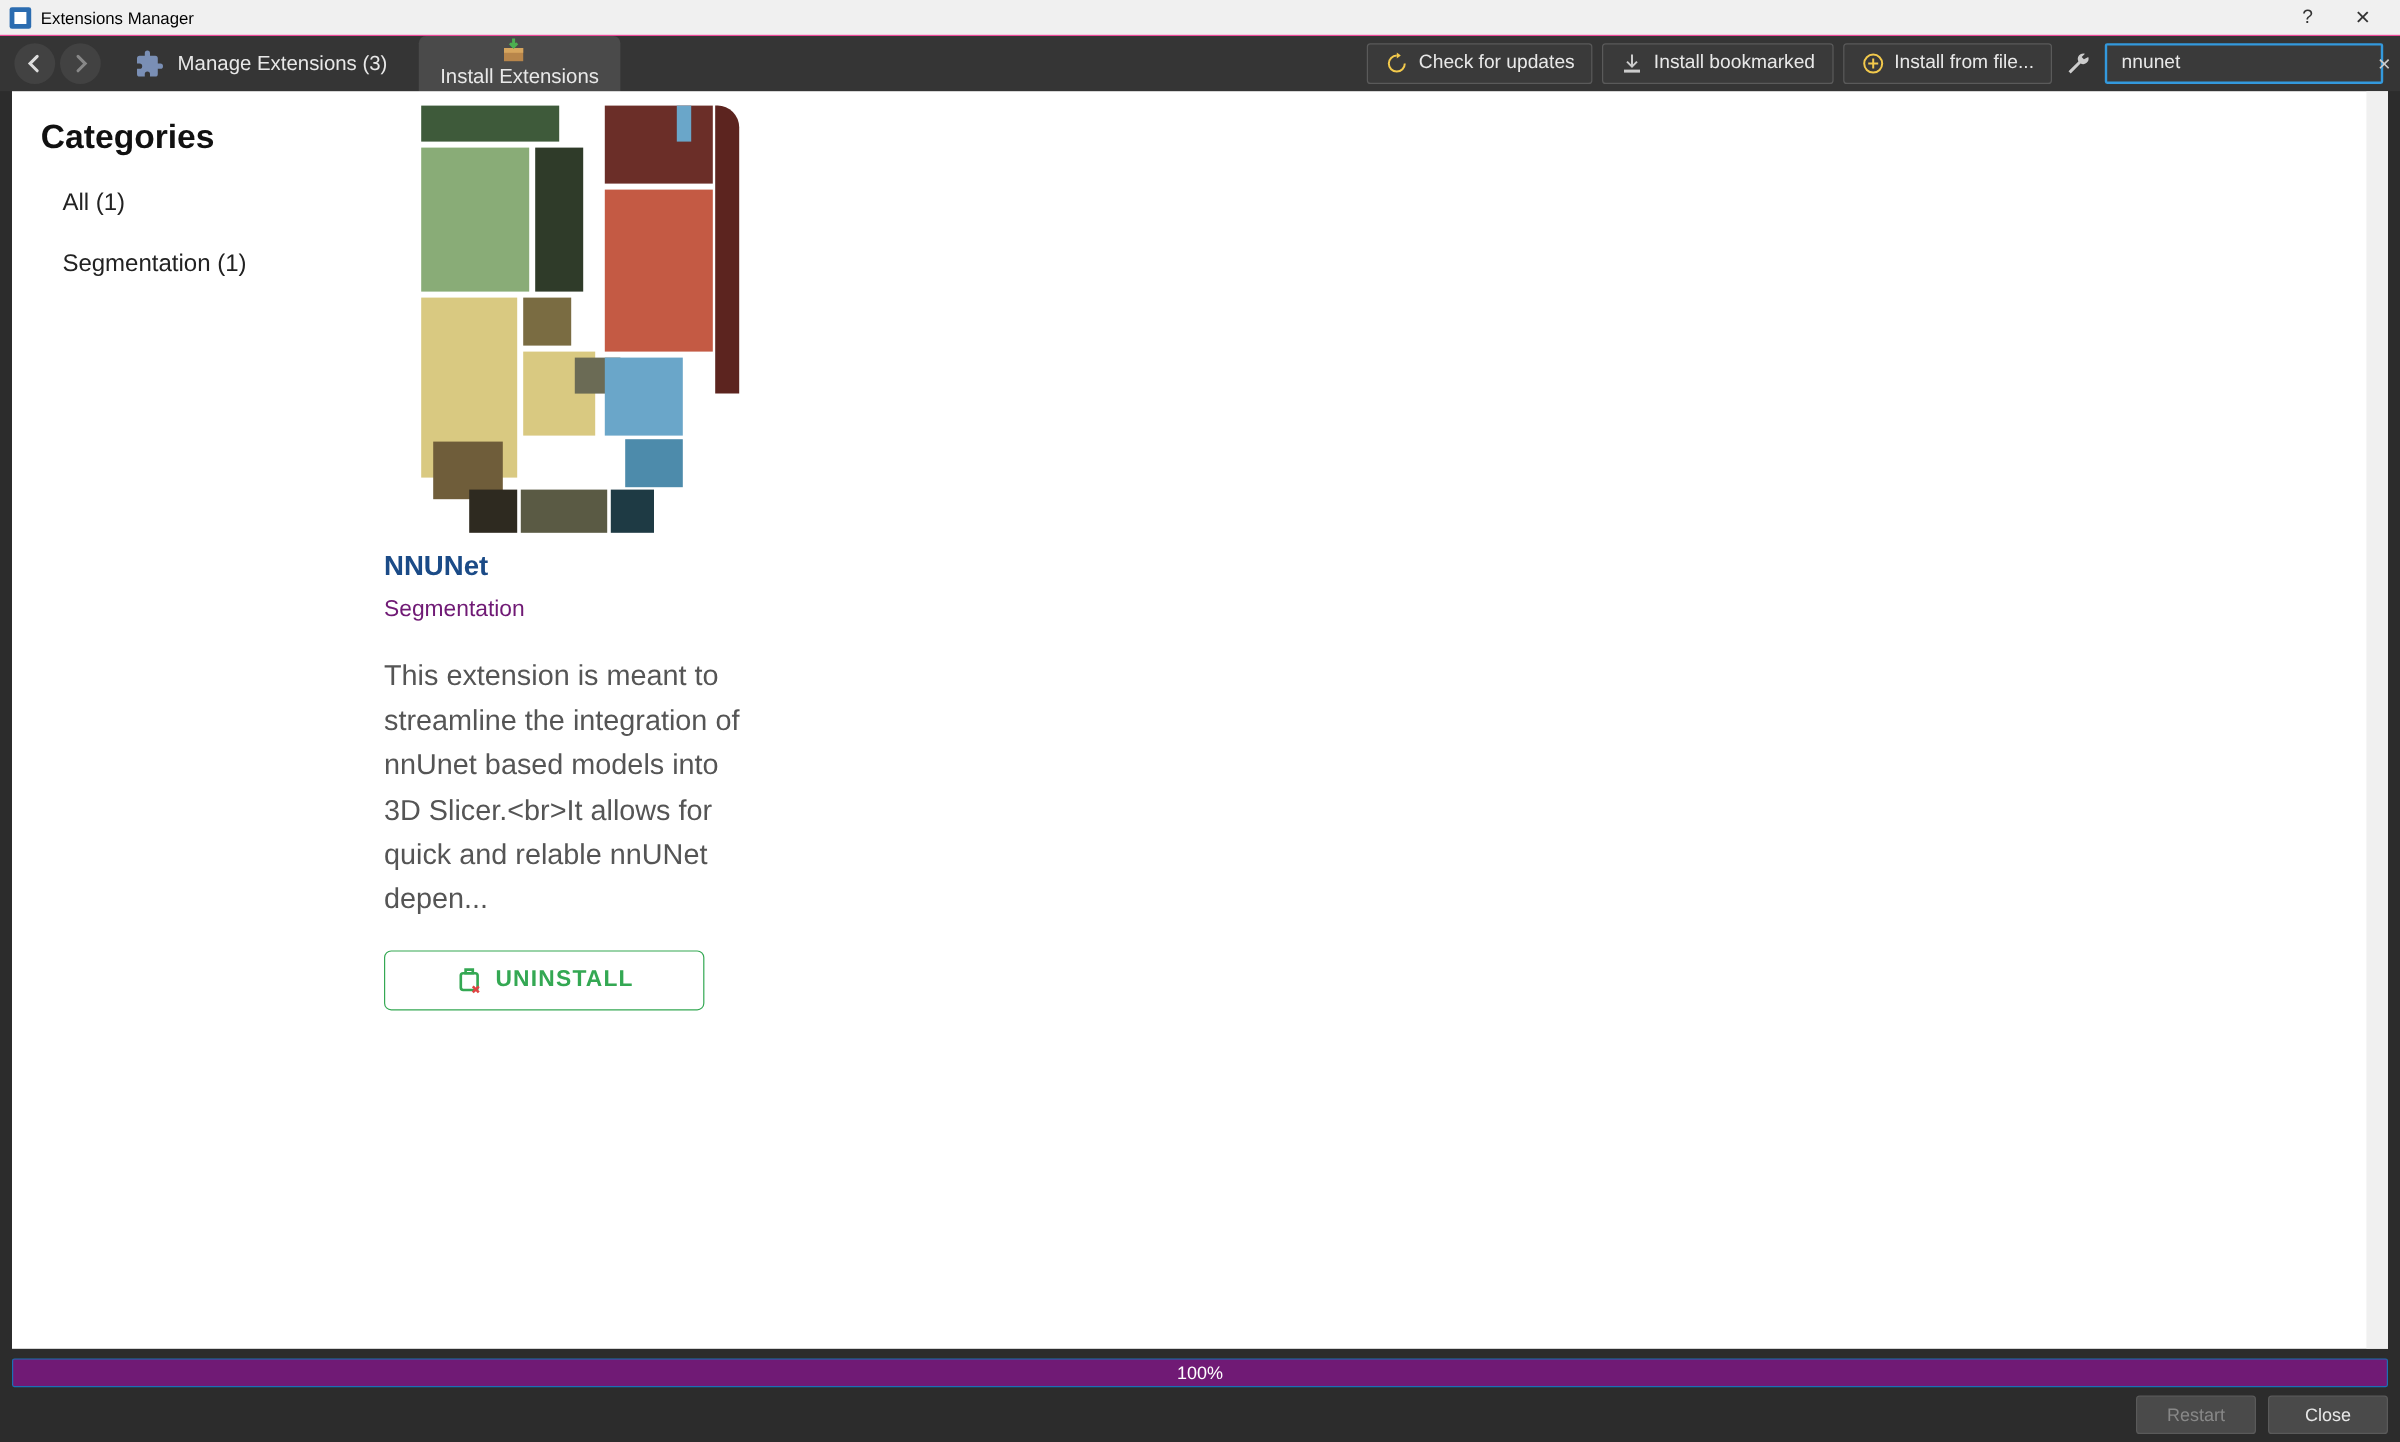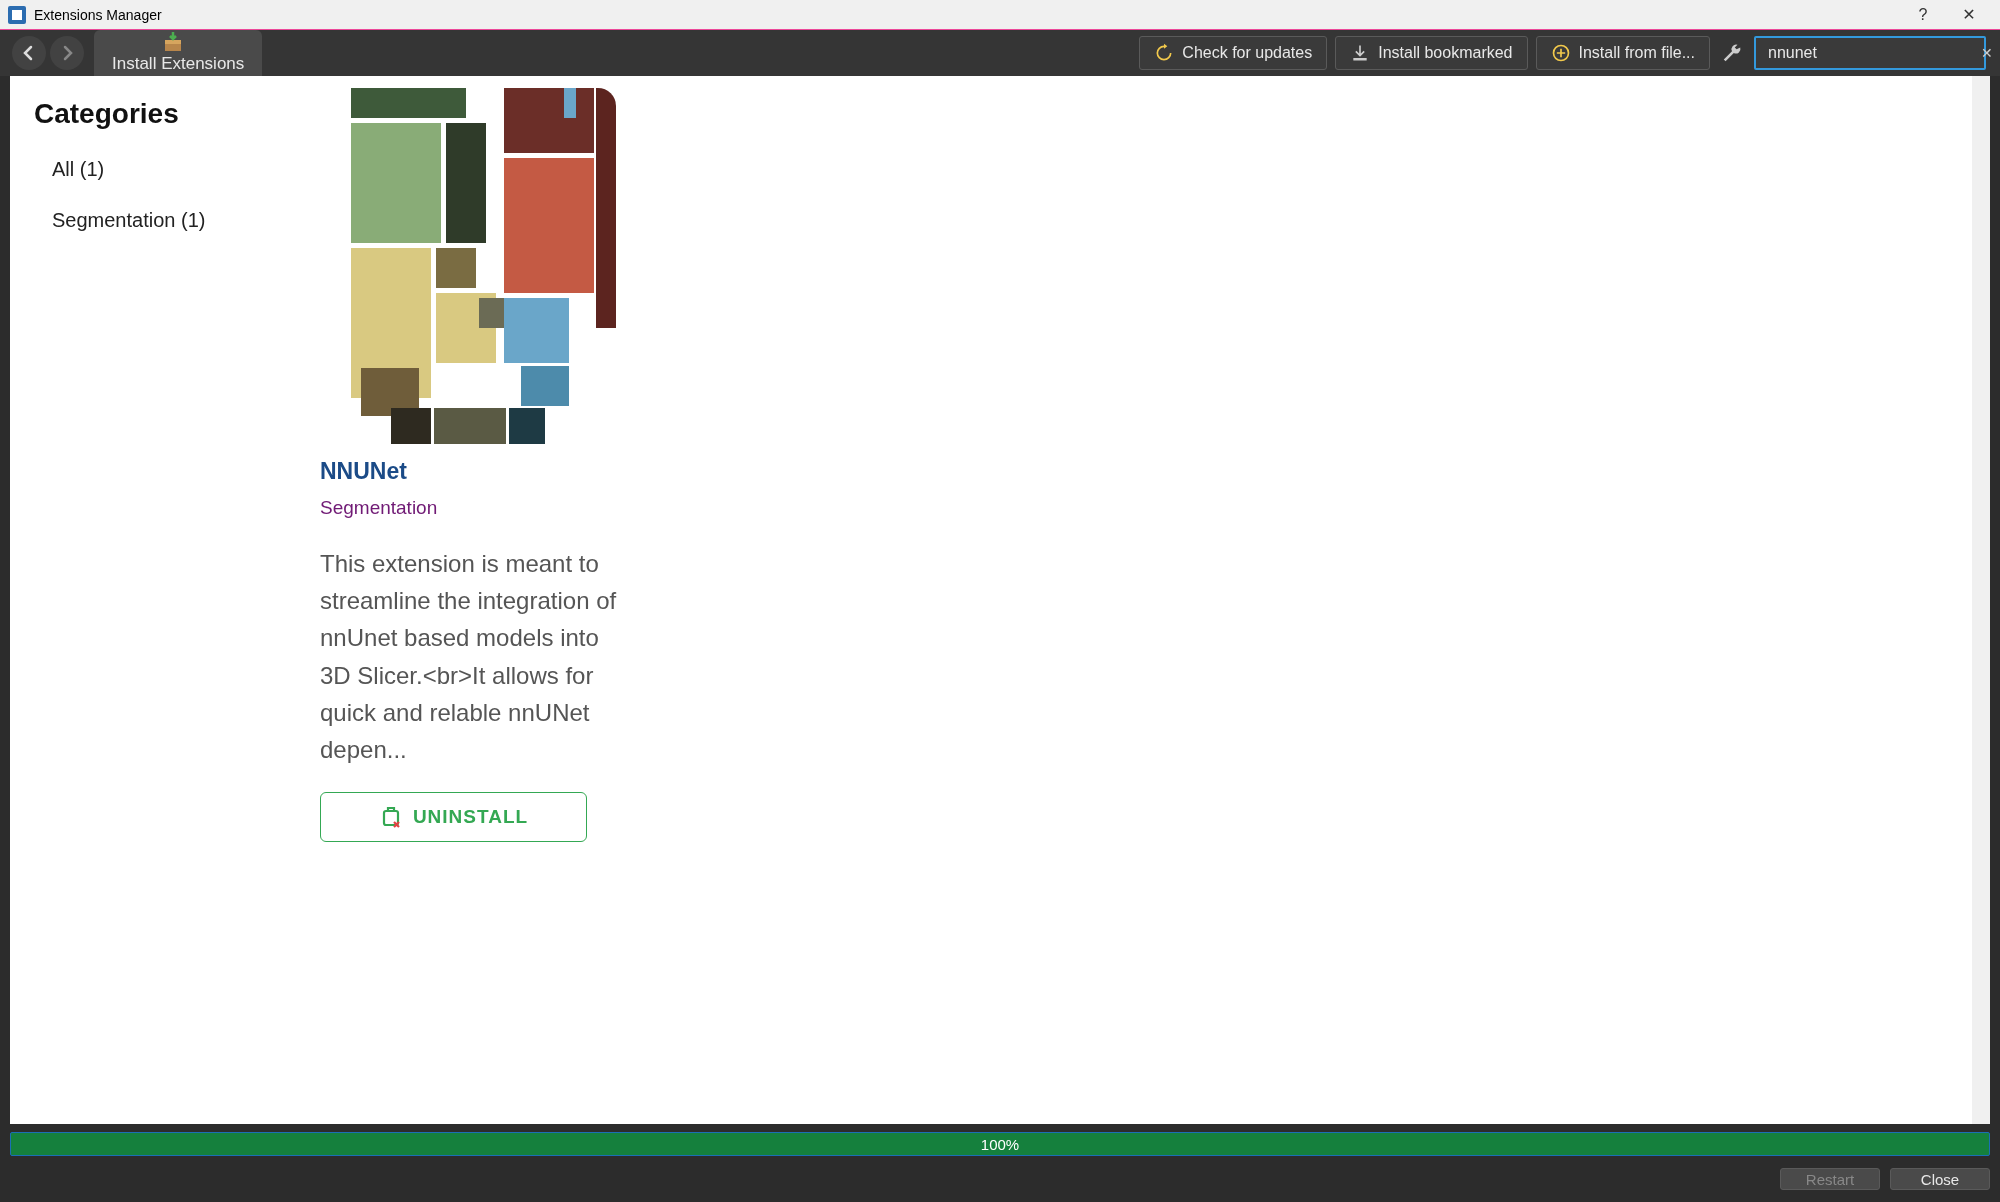--- a/index.html
+++ b/index.html
@@ -182,40 +182,40 @@
   position: absolute;
   right: 0; top: 0; bottom: 0;
   width: 18px;
   background: #f0f0f0;
 }
 .progress-row {
   margin: 0 10px 6px 10px;
 }
 .progress {
   height: 24px;
-  background: #15803d;
+  background: #701a75;
   border: 1px solid #1b6fb5;
   border-radius: 2px;
   color: #fff;
   font-size: 15px;
   display: flex;
   align-items: center;
   justify-content: center;
 }
 .bottom-row {
   height: 40px;
   display: flex;
   justify-content: flex-end;
   align-items: center;
   padding: 0 10px 6px 10px;
   gap: 10px;
 }
 .bottom-btn {
   width: 100px;
-  height: 22px;
+  height: 32px;
   background: #4a4a4a;
   border: 1px solid #5a5a5a;
   border-radius: 3px;
   color: #e8e8e8;
   font-size: 15px;
   display: flex;
   align-items: center;
   justify-content: center;
 }
 .bottom-btn.disabled { color: #888; }
@@ -236,20 +236,26 @@
     <svg width="16" height="16" viewBox="0 0 16 16">
         <path d="M10 2 L4 8 L10 14" stroke="#ddd" stroke-width="2.5" fill="none" stroke-linecap="round"></path>
       </svg>
   </div>
   <div class="nav-btn">
     <svg width="16" height="16" viewBox="0 0 16 16">
         <path d="M6 2 L12 8 L6 14" stroke="#888" stroke-width="2.5" fill="none" stroke-linecap="round"></path>
       </svg>
   </div>
 
+  <div class="tab inactive">
+    <svg class="ticon" width="26" height="26" viewBox="0 0 24 24">
+      <path fill="#7a8fb5" d="M10 2a2 2 0 0 1 2 2v2h4a2 2 0 0 1 2 2v4h2a2 2 0 1 1 0 4h-2v4a2 2 0 0 1-2 2h-4v-2a2 2 0 1 0-4 0v2H4a2 2 0 0 1-2-2v-4h2a2 2 0 1 0 0-4H2V8a2 2 0 0 1 2-2h4V4a2 2 0 0 1 2-2z"></path>
+    </svg>
+    <span>Manage Extensions (3)</span>
+  </div>
 
   <div class="tab active">
     <svg class="ticon" width="24" height="24" viewBox="0 0 24 24">
       <rect x="4" y="10" width="16" height="11" fill="#b8864b"></rect>
       <rect x="4" y="10" width="16" height="4" fill="#d6a55e"></rect>
       <path d="M12 2 L12 9 M9 6 L12 9 L15 6" stroke="#4caf50" stroke-width="2.5" fill="none"></path>
     </svg>
     <span>Install Extensions</span>
   </div>
 

